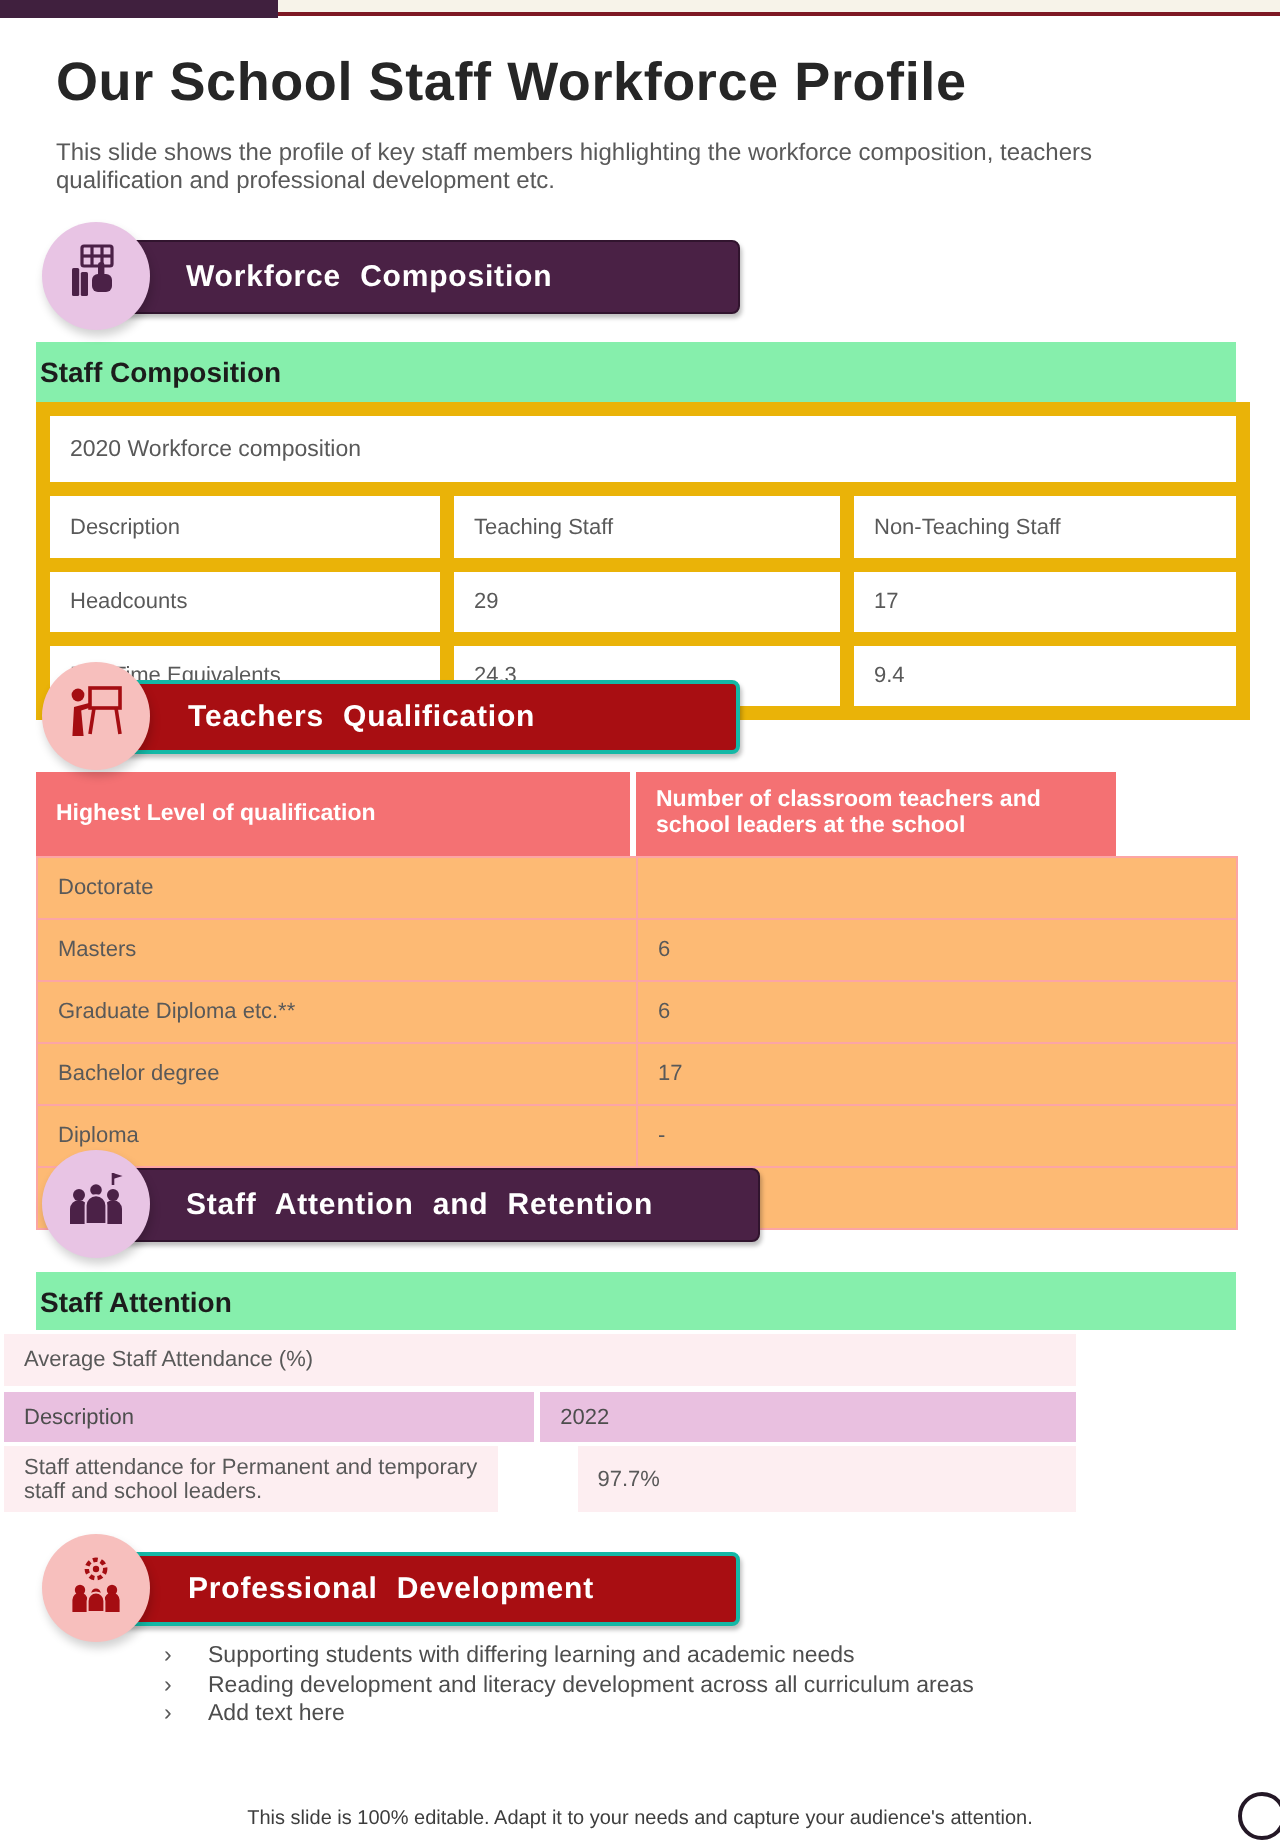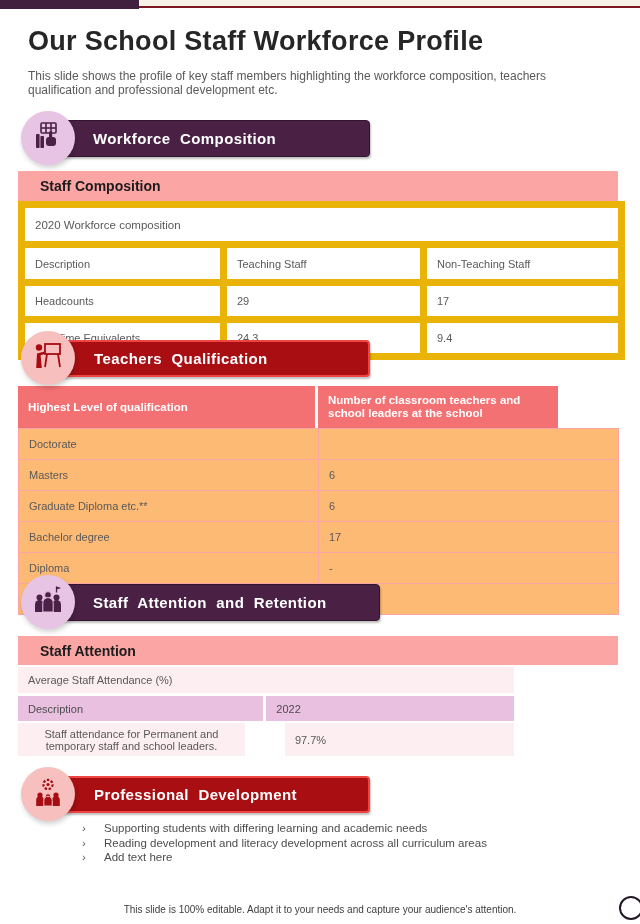--- a/index.html
+++ b/index.html
@@ -17,44 +17,44 @@
 
   
   .badge{position:absolute;width:54px;height:54px;border-radius:50%;display:flex;align-items:center;
          justify-content:center;box-shadow:1px 3px 5px rgba(0,0,0,.18);z-index:2;}
   .badge.pink{background:#e8c4e4;}
   .badge.rose{background:#f7bfbd;}
   .banner{position:absolute;height:37px;border-radius:4px;display:flex;align-items:center;
           padding-left:44px;box-sizing:border-box;color:#ffffff;font-weight:bold;font-size:15px;
           letter-spacing:.4px;word-spacing:5px;z-index:1;text-align:right;}
   .banner.purple{background:#4a2145;border:1px solid #31142e;box-shadow:1px 2px 2px rgba(0,0,0,.25);}
-  .banner.red{background:#a80e12;border:2px solid #ef4444;box-shadow:1px 2px 2px rgba(0,0,0,.25);}
-
-  .subhead{position:absolute;left:18px;width:600px;background:#fca5a5;color:#1c1c1c;font-weight:bold;
-           font-size:14px;display:flex;align-items:center;padding-left:22px;box-sizing:border-box;}
+  .banner.red{background:#a80e12;border:2px solid #14b8a6;box-shadow:1px 2px 2px rgba(0,0,0,.25);}
+
+  .subhead{position:absolute;left:18px;width:600px;background:#86efac;color:#1c1c1c;font-weight:bold;
+           font-size:14px;display:flex;align-items:center;padding-left:2px;box-sizing:border-box;}
 
   table{border-collapse:collapse;table-layout:fixed;}
   .t1{position:absolute;left:18px;top:201px;width:600px;}
   .t1 td{border:7px solid #eab308;font-size:11px;color:#595959;padding:0 10px;background:#fff;}
   .t1 .caption td{height:33px;font-size:11.5px;}
   .t1 .hrow td{height:31px;}
   .t1 .drow td{height:30px;}
 
   
   .tq-head{position:absolute;left:18px;top:386px;width:600px;height:42px;display:flex;background:#ffffff;}
   .tq-head .cell{background:#f47173;color:#fff;font-weight:bold;font-size:11.5px;line-height:13px;
                  display:flex;align-items:center;box-sizing:border-box;padding:0 14px 0 10px;}
   .tq-head .c1{width:297px;margin-right:3px;}
   .tq-head .c2{width:240px;}
   .t2{position:absolute;left:18px;top:428px;width:600px;}
   .t2 td{border:1px solid #fca5a5;font-size:11px;color:#595959;padding:4px 10px;height:22px;background:#fdba74;}
 
   
-  .sa-row{position:absolute;left:18px;width:496px;display:flex;box-sizing:border-box;
-          font-size:11px;color:#595959;text-align:center;}
+  .sa-row{position:absolute;left:2px;width:536px;display:flex;box-sizing:border-box;
+          font-size:11px;color:#595959;}
   .sa-full{align-items:center;padding-left:10px;background:#fdeef1;}
   .sa-row .cellA{width:297px;margin-right:3px;display:flex;align-items:center;padding:0 10px;box-sizing:border-box;}
   .sa-row .cellB{width:300px;display:flex;align-items:center;padding:0 10px;box-sizing:border-box;}
   .sa-med .cellA,.sa-med .cellB{background:#e9c0e0;color:#4d4d4d;}
   .sa-light .cellA,.sa-light .cellB{background:#fdeef1;}
 
   .bullets{position:absolute;left:82px;top:821px;margin:0;padding:0;list-style:none;
            font-size:11.5px;color:#4d4d4d;}
   .bullets li{display:flex;line-height:14.6px;}
   .bullets .mark{width:22px;color:#595959;}

